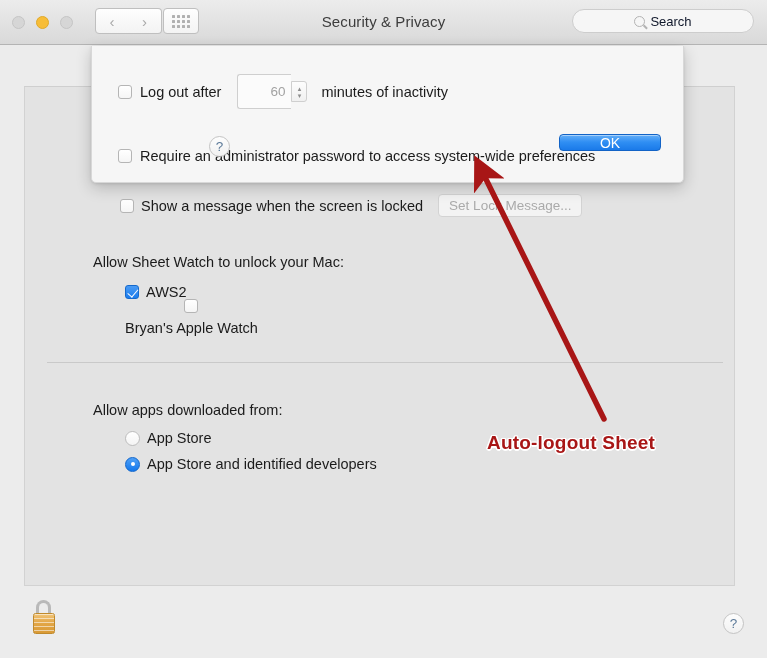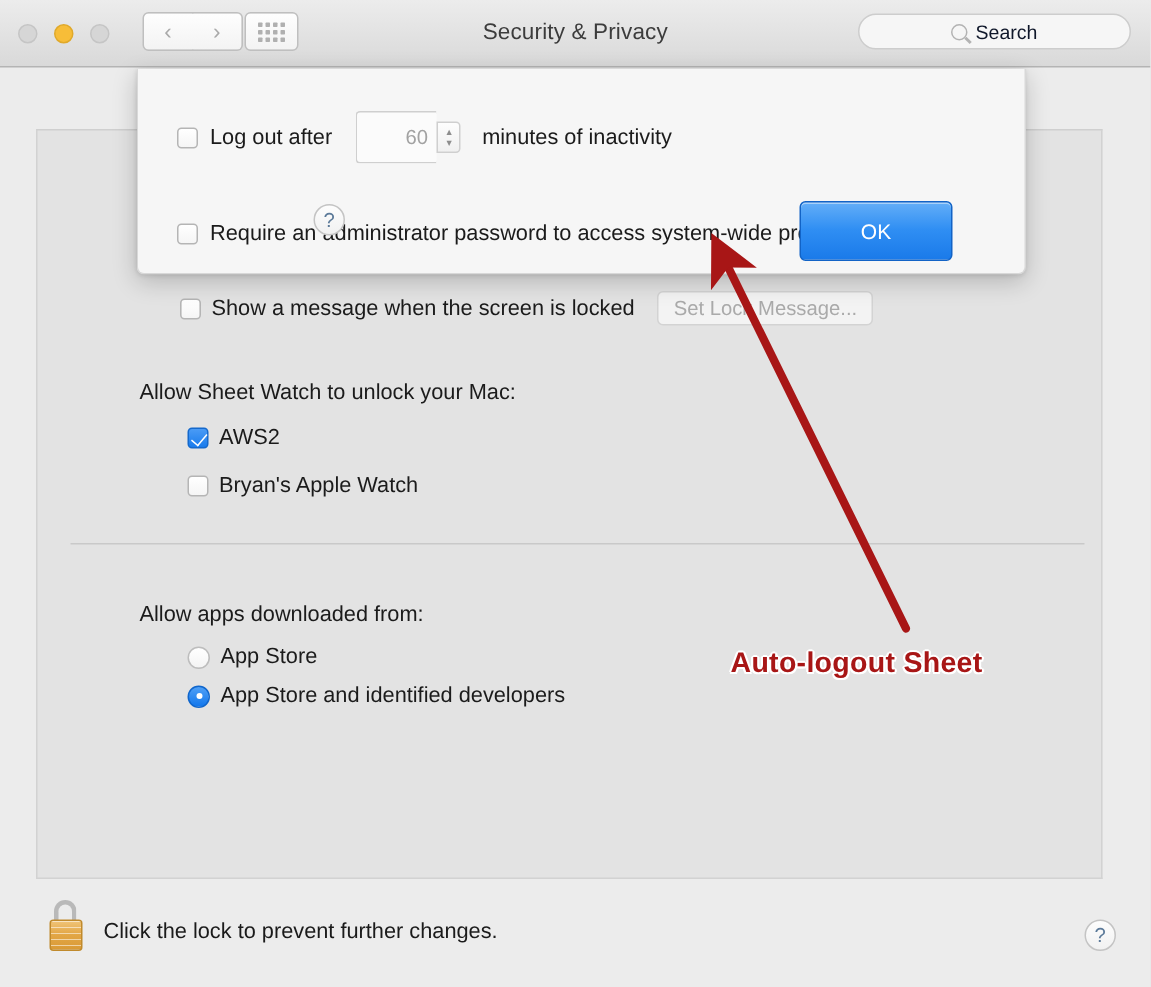--- a/index.html
+++ b/index.html
@@ -346,22 +346,22 @@
     align-items: center; justify-content: center;
     color: #8d8d8d;
     line-height: 1;
   }
   .stepper .up, .stepper .dn { font-size: 7px; }
 
   .sheet .help-round { position: absolute; left: 117px; top: 90px; }
 
   .ok-btn {
     position: absolute;
-    left: 441px; top: 88px;
-    width: 102px; height: 40px;
+    left: 467px; top: 88px;
+    width: 102px; height: 17px;
     border-radius: 4px;
     background: linear-gradient(to bottom,#63aef8 0%,#2f8ef3 48%,#1a7ae9 100%);
     border: 1px solid #1263c6;
     box-shadow: inset 0 1px 0 rgba(255,255,255,0.45);
     color: #ffffff;
     font-size: 14px;
     display: flex; align-items: center; justify-content: center;
     font-family: "Liberation Sans", sans-serif;
   }
 
@@ -448,21 +448,21 @@
   </div>
 
 
   <div class="section-label" style="left:93px; top:254px;">Allow Sheet Watch to unlock your Mac:</div>
 
   <div class="row" style="left:125px; top:284px;">
     <span class="cb on"></span>
     <span>AWS2</span>
   </div>
 
-  <div class="row" style="left:125px; top:316px;">
+  <div class="row" style="left:125px; top:299px;flex-direction:column;">
     <span class="cb"></span>
     <span>Bryan's Apple Watch</span>
   </div>
 
   <div class="divider"></div>
 
   <div class="section-label" style="left:93px; top:402px;">Allow apps downloaded from:</div>
 
   <div class="row" style="left:125px; top:430px;">
     <span class="rd"></span>
@@ -473,21 +473,20 @@
     <span class="rd on"></span>
     <span>App Store and identified developers</span>
   </div>
 
   <div class="bottombar"></div>
 
   <div class="lock">
     <span class="shackle"></span>
     <span class="body"></span>
   </div>
-  <div class="lock-text">Click the lock to prevent further changes.</div>
 
   <div class="help-round help-bottom">?</div>
 
   <div class="sheet">
 
     <div class="sheet-row r1">
       <span class="cb"></span>
       <span>Log out after</span>
       <span class="stepfield">
         <span class="numfield">60</span>

